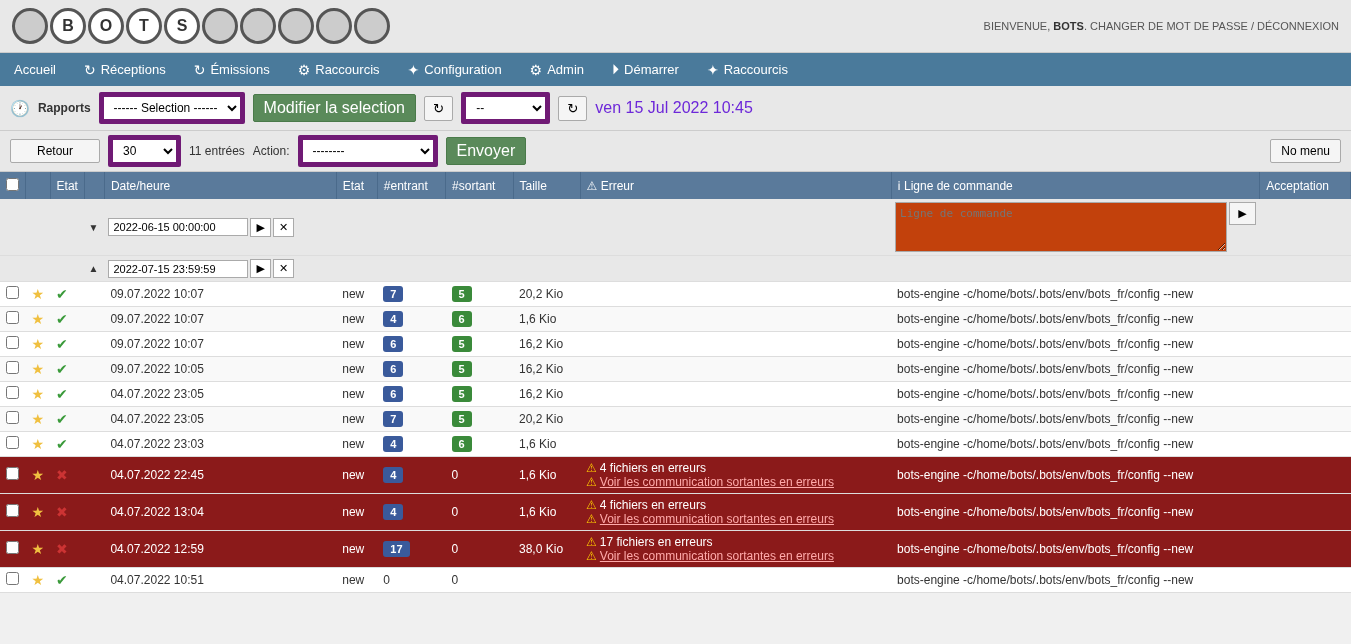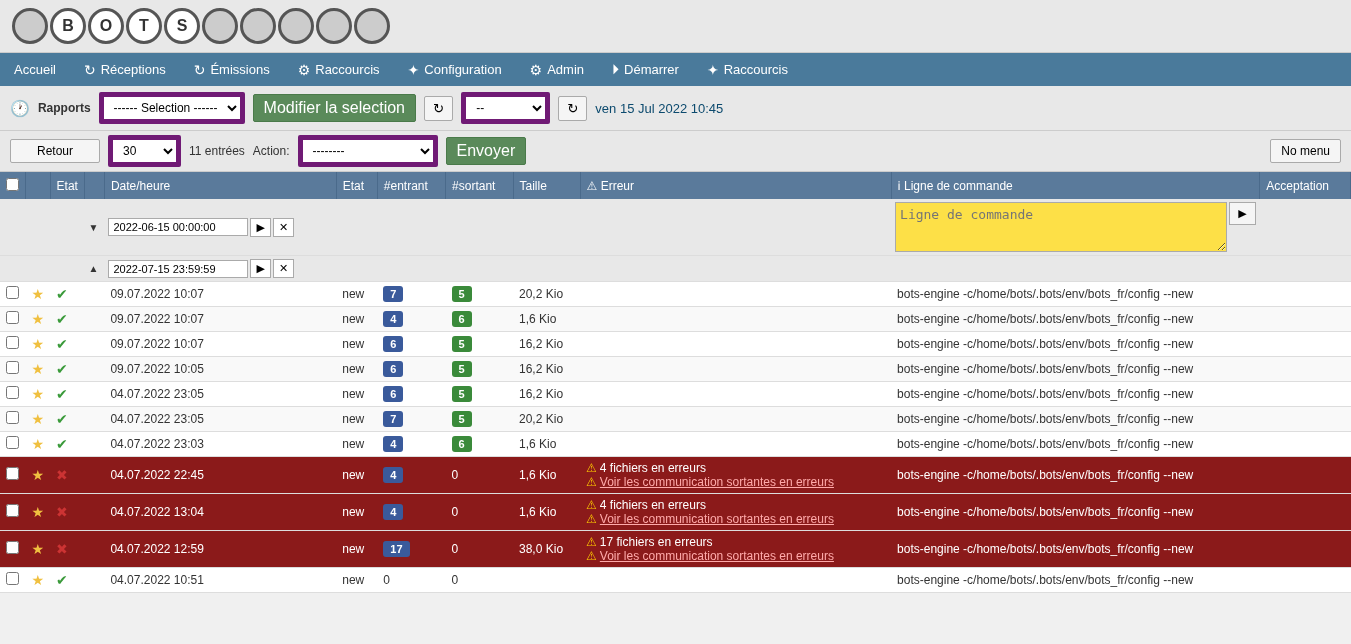--- a/index.html
+++ b/index.html
@@ -22,21 +22,21 @@
     .nav-icon { font-size: 14px; }
 
     
     .toolbar { background: #e8e8e8; padding: 6px 10px; display: flex; align-items: center; gap: 8px; border-bottom: 1px solid #ccc; }
     .toolbar-title { font-size: 12px; font-weight: bold; display: flex; align-items: center; gap: 6px; }
     .clock-icon { font-size: 16px; }
     select { padding: 3px 6px; border: 5px solid #701a75; background: white; font-size: 12px; border-radius: 2px; }
     .btn { padding: 4px 10px; border: 1px solid #aaa; background: #f5f5f5; cursor: pointer; font-size: 16px; border-radius: 2px; }
     .btn-primary { background: #5a8a5a; color: white; border-color: #4a7a4a; }
     .refresh-btn { padding: 4px 8px; border: 1px solid #aaa; background: #f5f5f5; cursor: pointer; border-radius: 2px; }
-    .date-display { font-size: 13px; color: #0c4a6e; text-align: right; }
+    .date-display { font-size: 16px; color: #6d28d9; text-align: right; }
 
     
     .sub-toolbar { background: #e8e8e8; padding: 4px 10px; display: flex; align-items: center; gap: 8px; border-bottom: 1px solid #ccc; }
     .sub-toolbar select { width: 50px; }
     .back-btn { padding: 4px 26px; border: 1px solid #aaa; background: #f5f5f5; cursor: pointer; font-size: 12px; border-radius: 2px; }
     .no-menu-btn { padding: 4px 10px; border: 1px solid #aaa; background: #f5f5f5; cursor: pointer; font-size: 12px; border-radius: 2px; margin-left: auto; }
 
     
     .table-container { padding: 0; overflow: auto; }
     table { width: 100%; border-collapse: collapse; background: white; }
@@ -50,21 +50,21 @@
     .badge { display: inline-block; padding: 2px 7px; border-radius: 3px; color: white; font-weight: bold; font-size: 11px; }
     .badge-blue { background: #3a5a9b; }
     .badge-green { background: #3a8a3a; }
     .star-icon { color: #f0c040; font-size: 14px; }
     .check-icon { color: #3a9a3a; font-size: 14px; }
     .error-icon { color: #cc3333; font-size: 14px; }
     .filter-row td { background: #e8e8e8; padding: 3px 4px; }
     .filter-input { padding: 2px 4px; border: 1px solid #aaa; font-size: 11px; background: white; }
     .filter-btn { padding: 2px 5px; border: 1px solid #aaa; background: white; cursor: pointer; font-size: 11px; }
     .date-input { width: 140px; }
-    .cmd-input { width: 100%; padding: 4px; border: 1px solid #aaa; background: #fde047; font-size: 13px; min-height: 50px; resize: vertical; }
+    .cmd-input { width: 100%; padding: 4px; border: 1px solid #aaa; background: #c2410c; font-size: 11px; min-height: 50px; resize: vertical; }
     .cmd-run-btn { padding: 4px 8px; border: 1px solid #aaa; background: #f5f5f5; cursor: pointer; font-size: 11px; }
     .warning-icon { color: #f0a000; margin-right: 3px; }
     .error-row .warning-icon { color: #ffcc00; }
     .error-link { color: #ffaaaa; text-decoration: underline; cursor: pointer; }
     .error-text { color: white; }
     .col-checkbox { width: 20px; }
     .col-star { width: 22px; }
     .col-state { width: 30px; }
     .col-sort { width: 20px; }
   </style>
@@ -79,20 +79,27 @@
       <div class="logo-ring letter">B</div>
       <div class="logo-ring letter">O</div>
       <div class="logo-ring letter">T</div>
       <div class="logo-ring letter">S</div>
       <div class="logo-ring plain"></div>
       <div class="logo-ring plain"></div>
       <div class="logo-ring plain"></div>
       <div class="logo-ring plain"></div>
       <div class="logo-ring plain"></div>
     </div>
+  </div>
+  <div class="header-right">
+    <span>BIENVENUE,</span>
+    <strong>BOTS</strong>.
+    <a>CHANGER DE MOT DE PASSE</a>
+    <span>/</span>
+    <a>DÉCONNEXION</a>
   </div>
 </div>
 
 <div class="nav">
   <div class="nav-item">
     <span>Accueil</span>
   </div>
   <div class="nav-item">
     <span class="nav-icon">↻</span>
     <span>Réceptions</span>

